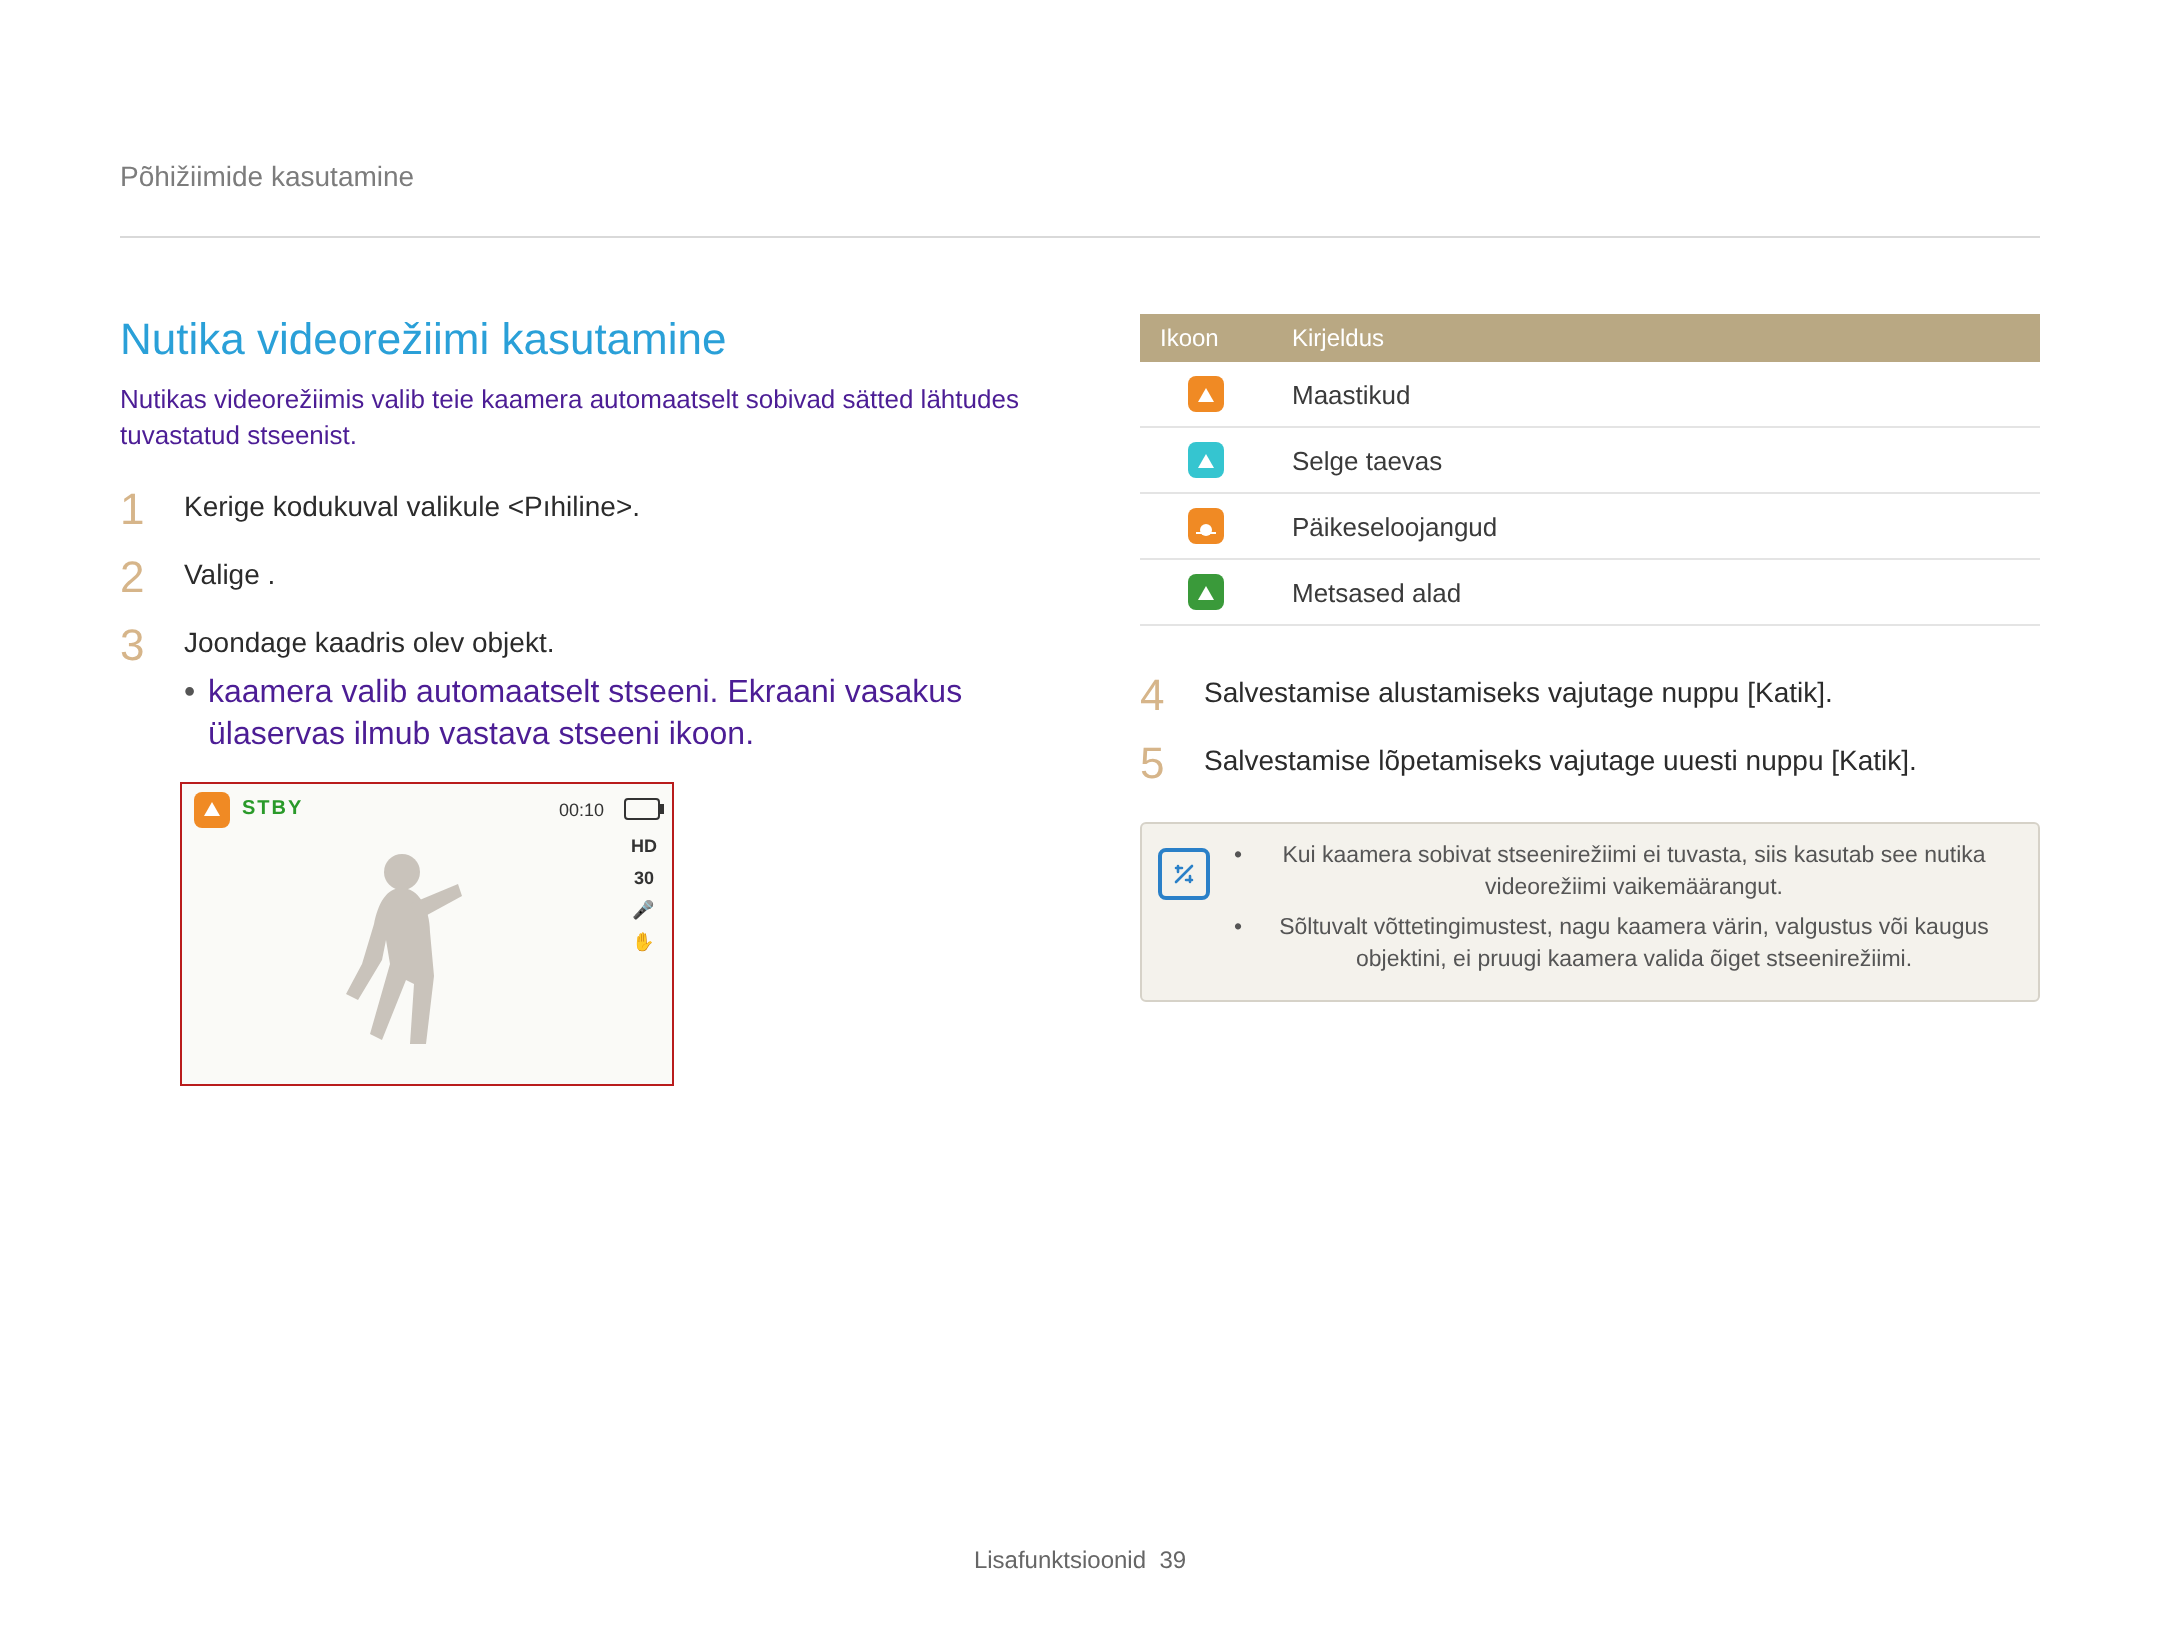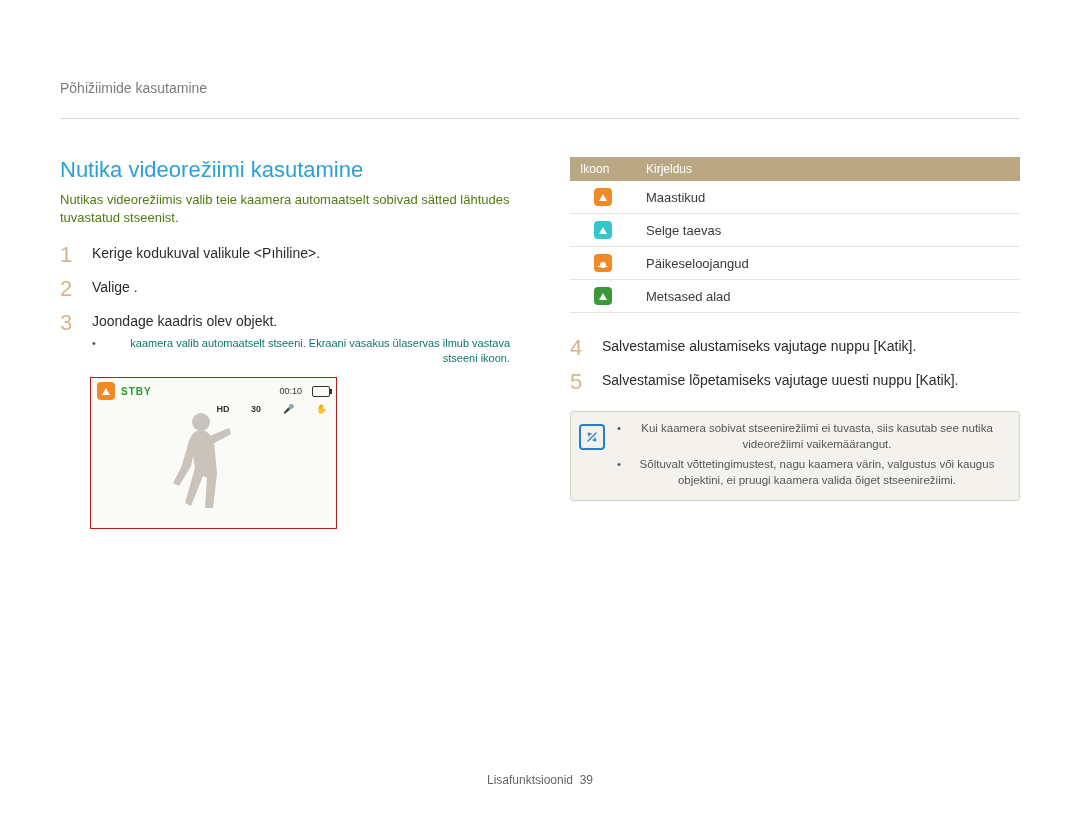--- a/index.html
+++ b/index.html
@@ -34,21 +34,21 @@
     flex: 1 1 0;
     min-width: 0;
   }
   .h-title {
     color: #2aa0d8;
     font-size: 22px;
     font-weight: 400;
     margin: 0 0 8px 0;
   }
   .intro {
-    color: #4d7c0f;
+    color: #4c1d95;
     font-size: 13px;
     line-height: 1.35;
     margin-bottom: 18px;
   }
   .step {
     display: flex;
     align-items: flex-start;
     gap: 14px;
     margin-bottom: 12px;
   }
@@ -66,24 +66,23 @@
     color: #2b2b2b;
   }
   .sub {
     margin: 4px 0 0 0;
     padding-left: 0;
     list-style: none;
   }
   .sub li {
     position: relative;
     padding-left: 12px;
-    font-size: 11px;
-    color: #0f766e;
+    font-size: 16px;
+    color: #4c1d95;
     line-height: 1.35;
-    text-align: right;
   }
   .sub li::before {
     content: "•";
     position: absolute;
     left: 0;
     top: 0;
     color: #555;
   }
   .camera-screen {
     margin: 12px 0 0 30px;
@@ -121,22 +120,22 @@
   .chip-green { background: #3a9a3a; }
   .stby { color: #2a9a2a; font-weight: bold; letter-spacing: 1px; font-size:10px;}
   .timer { margin-left: auto; font-size: 9px; color:#333;}
   .battery { width: 16px; height: 9px; border:1px solid #333; border-radius:2px; position:relative; margin-left:4px;}
   .battery::after{content:"";position:absolute;right:-3px;top:2px;width:2px;height:5px;background:#333;}
   .cs-rightcol {
     position: absolute;
     right: 6px;
     top: 26px;
     display: flex;
-    flex-direction: row;
-    gap: 17px;
+    flex-direction: column;
+    gap: 6px;
     align-items: center;
   }
   .ind {
     font-size: 9px;
     font-weight: bold;
     color: #333;
     width: 16px;
     text-align: center;
   }
   .figure-sil {

